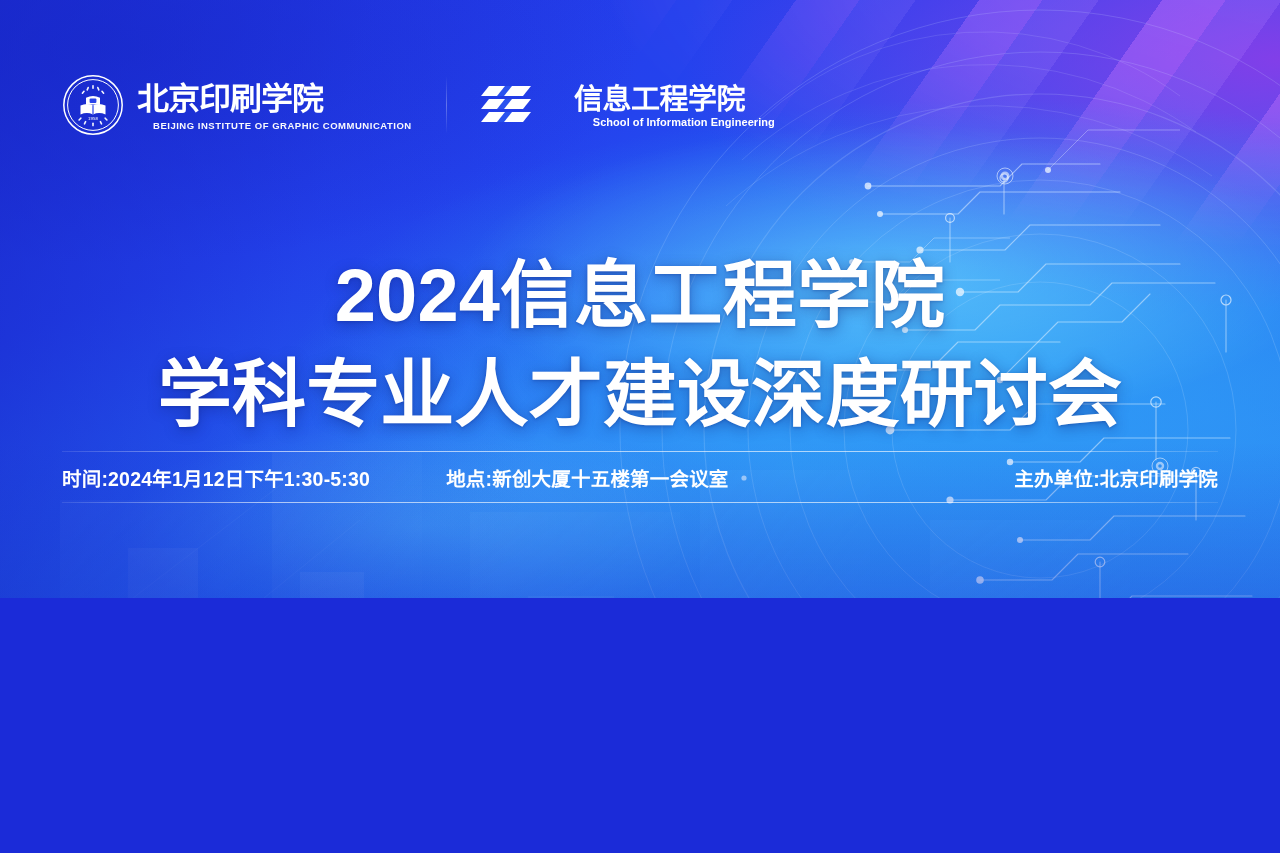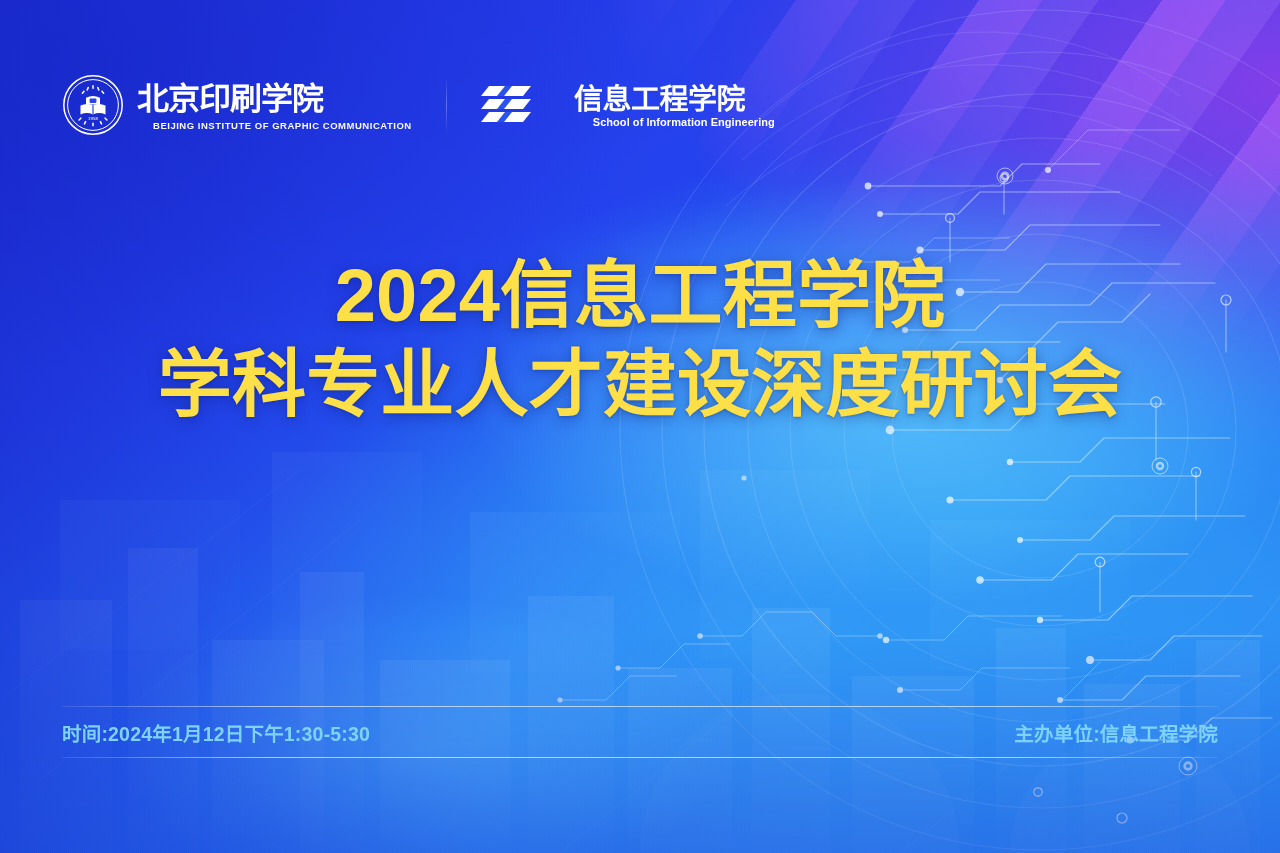--- a/index.html
+++ b/index.html
@@ -4,21 +4,21 @@
 <title>2024信息工程学院学科专业人才建设深度研讨会</title>
 <style>
   html,body{margin:0;padding:0;background:#1b2bd8;}
   body{
     font-family:"Liberation Sans","DejaVu Sans",sans-serif;
     -webkit-font-smoothing:antialiased;
   }
   .banner{
     position:relative;
     width:1280px;
-    height:853px;
+    height:598px;
     overflow:hidden;
     background:#2340ef;
     isolation:isolate;
   }
 
   
   .bg{position:absolute;inset:0;pointer-events:none;}
 
   
   .bg-base{
@@ -85,42 +85,42 @@
   .sie-cn{height:32px;display:block;}
   .sie-en{
     font-size:11px;color:#fff;white-space:nowrap;line-height:1;
     letter-spacing:.005em;font-weight:600;margin-left:40px;
   }
 
   
   .title{
     position:absolute;left:0;right:0;top:255px;
     text-align:center;z-index:6;
-    color:#fde047;
+    color:#ffffff;
     font-weight:900;
     letter-spacing:.012em;
     line-height:1.12;
     text-shadow:0 3px 14px rgba(14,32,120,.42), 0 1px 3px rgba(14,32,120,.30);
   }
   .title-l1{font-size:74px;display:block;}
-  .title-l2{font-size:74px;display:block;margin-top:6px;}
+  .title-l2{font-size:74px;display:block;margin-top:16px;}
 
   
   .footer{
     position:absolute;left:0;right:0;bottom:95px;
     z-index:6;
   }
   .rule{
     height:1px;width:calc(100% - 124px);margin:0 62px;
     background:linear-gradient(90deg,rgba(255,255,255,.10),rgba(255,255,255,.62) 18%,rgba(255,255,255,.62) 82%,rgba(255,255,255,.10));
   }
   .meta{
     display:flex;align-items:center;
     padding:0 62px;height:50px;
-    color:#7dd3fc;font-size:19.5px;font-weight:700;
+    color:#ffffff;font-size:19.5px;font-weight:700;
     letter-spacing:.01em;white-space:nowrap;
   }
   .meta-time{flex:0 0 auto;}
   .meta-place{flex:0 0 auto;margin-left:76px;}
   .meta-host{flex:0 0 auto;margin-left:auto;}
 </style>
 </head>
 <body>
 
 <div class="banner">
@@ -344,18 +344,19 @@
 
   <div class="title">
     <span class="title-l1">2024信息工程学院</span>
     <span class="title-l2">学科专业人才建设深度研讨会</span>
   </div>
 
   <div class="footer">
     <div class="rule"></div>
     <div class="meta">
       <span class="meta-time">时间:2024年1月12日下午1:30-5:30</span>
-      <span class="meta-host">主办单位:信息工程学院</span>
+      <span class="meta-place">地点:新创大厦十五楼第一会议室</span>
+      <span class="meta-host">主办单位:北京印刷学院</span>
     </div>
     <div class="rule"></div>
   </div>
 
 </div>
 
 </body></html>

